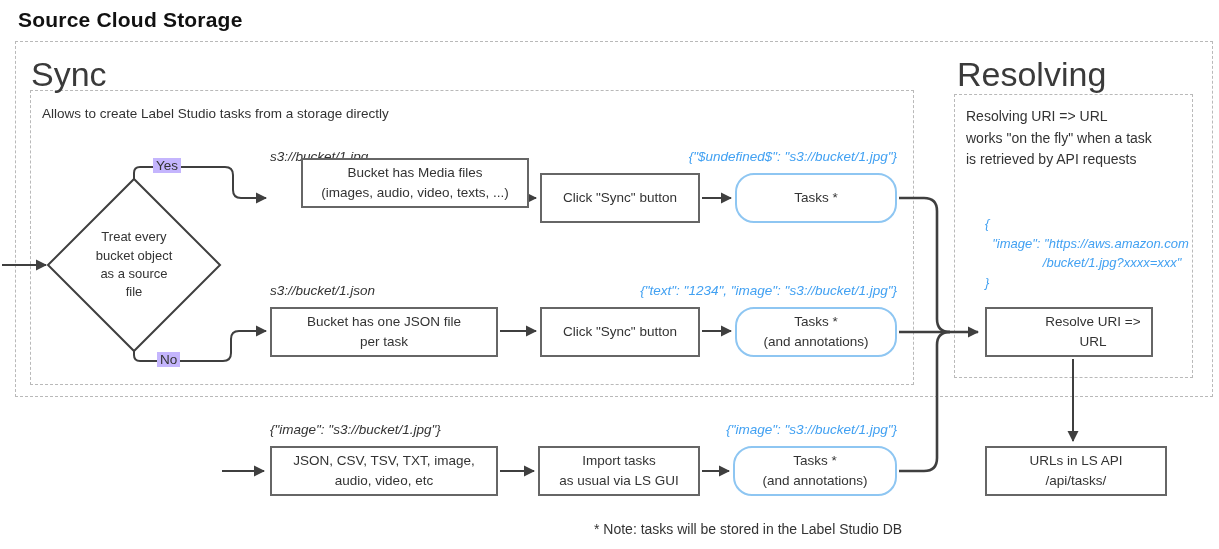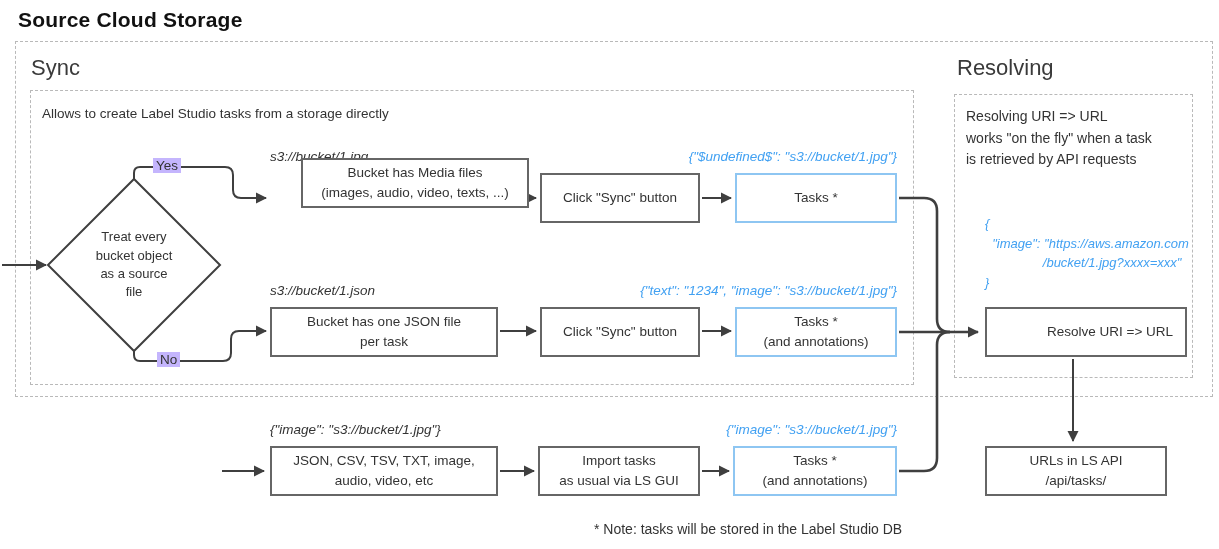--- a/index.html
+++ b/index.html
@@ -12,30 +12,30 @@
   }
   *{box-sizing:border-box;}
   body{margin:0;background:#ffffff;font-family:"Liberation Sans","DejaVu Sans",sans-serif;}
   .canvas{position:relative;width:1219px;height:549px;background:#ffffff;overflow:hidden;}
   .layer{position:absolute;left:0;top:0;width:1219px;height:549px;pointer-events:none;}
   .title{position:absolute;left:18px;top:8px;margin:0;font-size:21px;font-weight:bold;color:#111111;letter-spacing:.2px;}
   .region{position:absolute;border:1.5px dashed var(--dash);background:transparent;}
   .outer-region{left:15px;top:41px;width:1198px;height:356px;}
   .sync-inner{left:30px;top:90px;width:884px;height:295px;}
   .resolving-inner{left:954px;top:94px;width:239px;height:284px;}
-  .section-label{position:absolute;font-size:22px;color:#3a3a3a;}
+  .section-label{position:absolute;font-size:34px;color:#3a3a3a;}
   .sync-label{left:31px;top:55px;}
   .resolving-label{left:957px;top:55px;}
   .desc{position:absolute;font-size:13.5px;color:var(--text);}
   .sync-desc{left:42px;top:106px;}
   .resolving-desc{left:966px;top:106px;width:225px;font-size:14px;line-height:1.55;white-space:pre-line;}
   .node{position:absolute;display:flex;align-items:center;justify-content:center;
         background:#ffffff;border:2px solid var(--box-border);color:var(--text);
         font-size:13.5px;line-height:1.45;text-align:center;white-space:pre-line;}
-  .node.blue{border-color:var(--blue-border);}
+  .node.blue{border-color:var(--blue-border);border-radius:19px;}
   .uri-label{position:absolute;font-size:13.5px;font-style:italic;color:var(--text);}
   .blue-note{position:absolute;font-size:13.5px;font-style:italic;color:var(--blue-text);text-align:right;}
   .diamond-text{position:absolute;left:77px;top:227px;width:114px;height:76px;
         display:flex;align-items:center;justify-content:center;text-align:center;
         font-size:13px;line-height:1.42;color:var(--text);white-space:pre-line;}
   .edge-label{position:absolute;background:#c4b5fd;padding:0 3px;font-size:13.5px;color:var(--text);}
   .json-blue{position:absolute;left:985px;top:214px;margin:0;font-family:"Liberation Sans","DejaVu Sans",sans-serif;
         font-size:13px;font-style:italic;line-height:1.5;color:var(--blue-text);white-space:pre;}
   .simple-import-label{position:absolute;left:30px;top:456px;font-size:22px;font-weight:bold;color:#222222;}
   .footnote{position:absolute;left:594px;top:521px;font-size:14px;color:var(--text);}
@@ -103,21 +103,21 @@
   <div class="node blue" style="left:735px;top:307px;width:162px;height:50px;">Tasks *
 (and annotations)</div>
 
   <div class="desc resolving-desc">Resolving URI =&gt; URL
 works "on the fly" when a task
 is retrieved by API requests</div>
   <pre class="json-blue">{
   "image": "https://aws.amazon.com
                 /bucket/1.jpg?xxxx=xxx"
 }</pre>
-  <div class="node" style="left:985px;top:307px;width:202px;height:50px;padding-left:48px;">Resolve URI =&gt; URL</div>
+  <div class="node" style="left:985px;top:307px;width:168px;height:50px;padding-left:48px;">Resolve URI =&gt; URL</div>
   <div class="node" style="left:985px;top:446px;width:182px;height:50px;">URLs in LS API
 /api/tasks/</div>
 
   <div class="uri-label" style="left:270px;top:422px;">{"image": "s3://bucket/1.jpg"}</div>
   <div class="blue-note" style="right:322px;top:422px;">{"image": "s3://bucket/1.jpg"}</div>
   <div class="node" style="left:538px;top:446px;width:162px;height:50px;">Import tasks
 as usual via LS GUI</div>
   <div class="node" style="left:270px;top:446px;width:228px;height:50px;">JSON, CSV, TSV, TXT, image,
 audio, video, etc</div>
   <div class="node blue" style="left:733px;top:446px;width:164px;height:50px;">Tasks *

